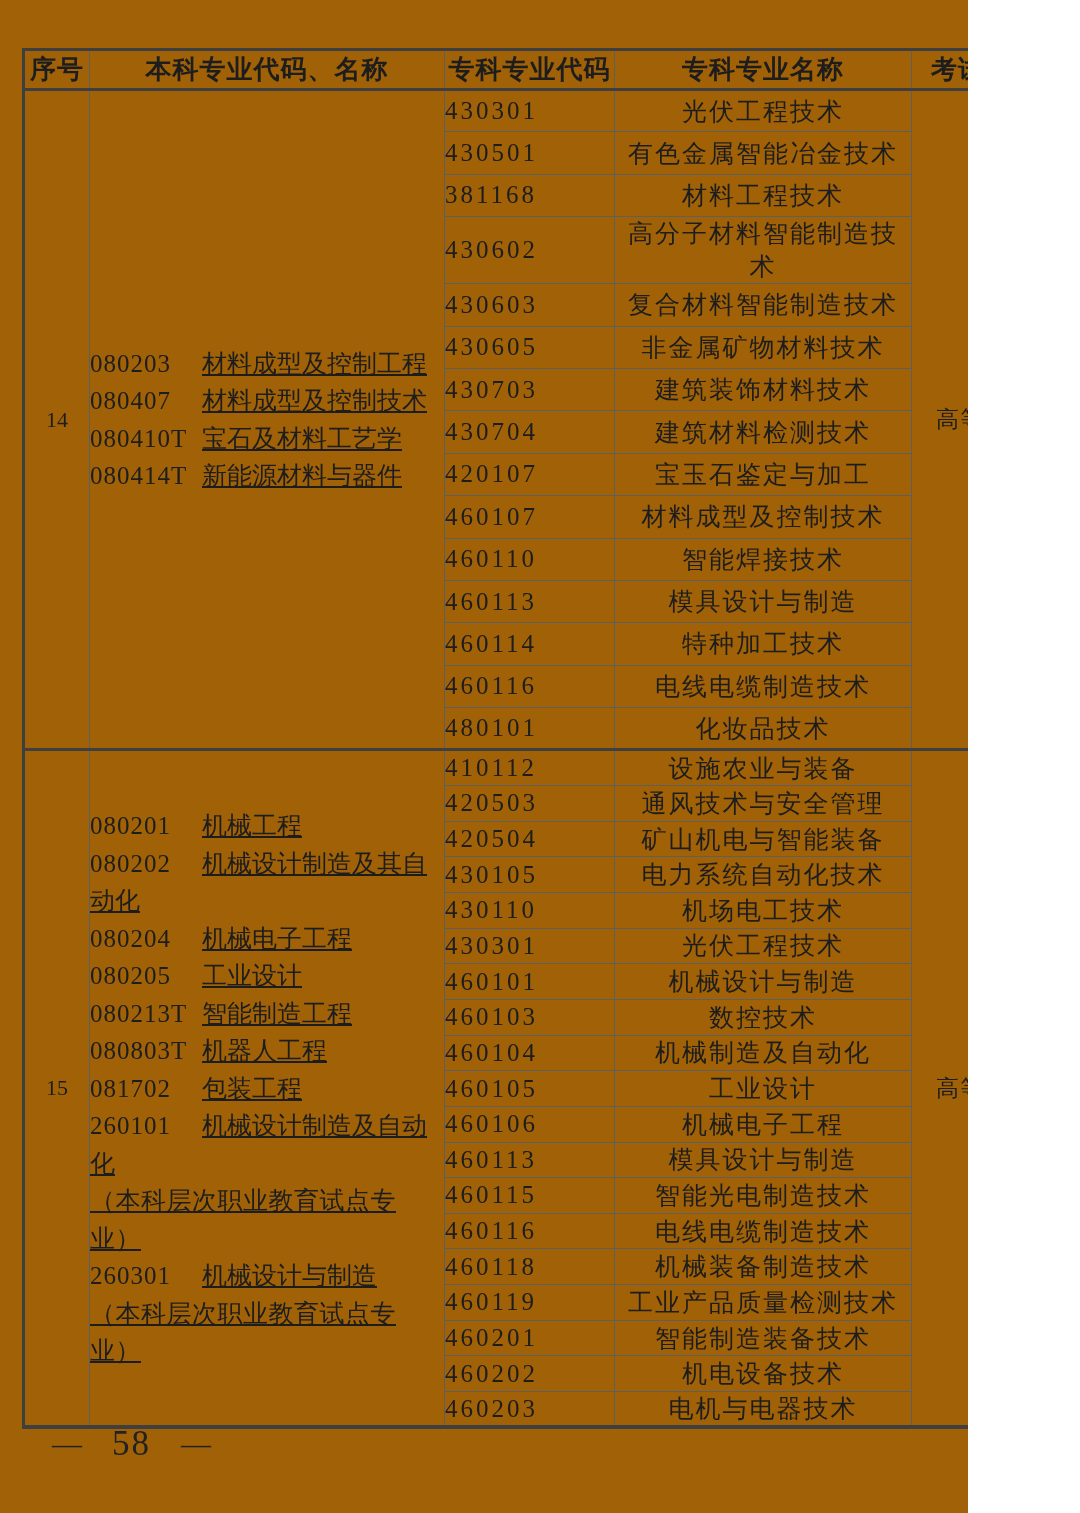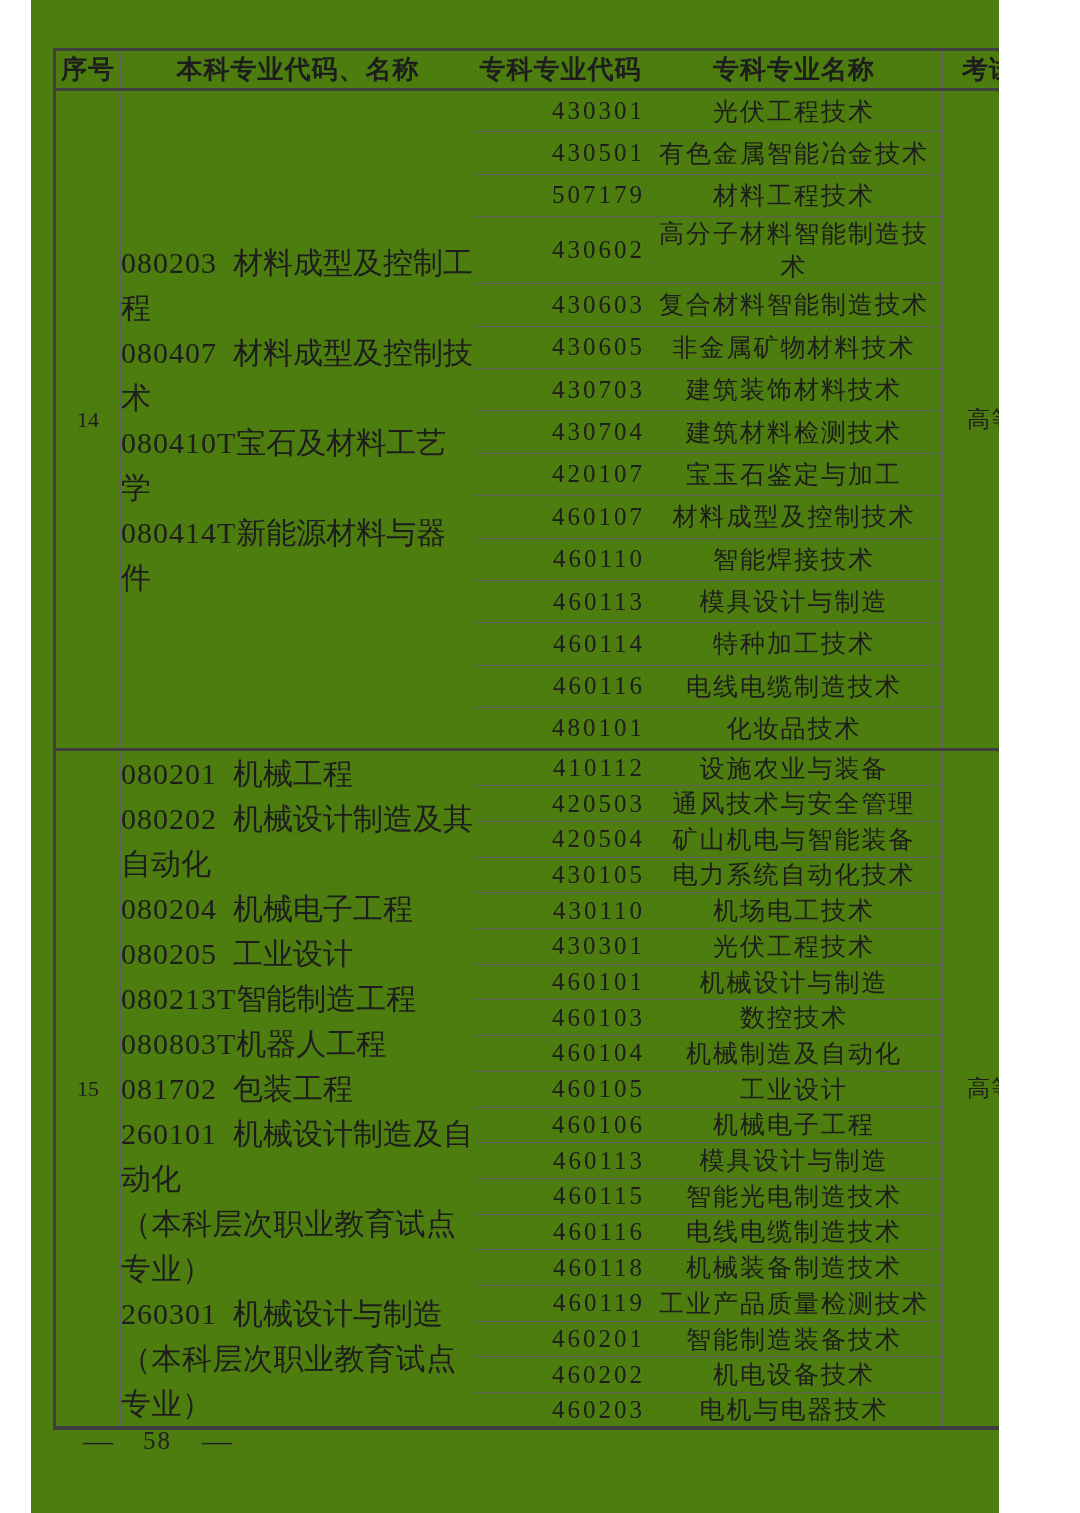--- a/index.html
+++ b/index.html
@@ -1,23 +1,22 @@
 <!DOCTYPE html>
 <html><head>
 <meta charset="utf-8">
 <style>
   html,body{margin:0;padding:0;background:#ffffff;}
   .page{
     position:relative;
     width:968px;height:1513px;
-    background:#4d7c0f;
+    background:#a16207;
     font-family:"Liberation Serif","DejaVu Serif",serif;
     color:#1d1d1d;
     overflow:hidden;
-    margin-left:31px;
   }
   table.major-table{
     position:absolute;left:22px;top:48px;
     width:1036px;
     border-collapse:collapse;
     table-layout:fixed;
     border:3px solid #3f3f3f;
     border-bottom-width:4px;
   }
   .major-table th,.major-table td{
@@ -36,32 +35,33 @@
   }
   tr.sec0{height:42.4px;}
   tr.sec1{height:35.65px;}
   tr.sec-start td{border-top:3px solid #3f3f3f;}
   .seq-cell{
     text-align:center;vertical-align:middle;
     font-size:22px;
   }
   .undergrad-cell{
     vertical-align:middle;
-    font-size:30px;
+    font-size:25px;
     padding:6px 4px 6px 8px;
     line-height:1.5;
+    text-decoration:underline;
   }
   .major-code{
     display:inline-block;
     min-width:112px;
     letter-spacing:1px;
   }
   .major-note{letter-spacing:0.5px;}
   .code-cell{
-    text-align:right;vertical-align:middle;
+    text-align:left;vertical-align:middle;
     font-size:25px;
     letter-spacing:3px;
   }
   .name-cell{
     text-align:center;vertical-align:middle;
     font-size:25px;
     padding-left:9px;
     letter-spacing:2px;
   }
   .subject-cell{
@@ -69,21 +69,21 @@
     font-size:23px;
     letter-spacing:1.5px;
   }
   .footer{
     position:absolute;
     left:52px;top:1424px;
     display:flex;align-items:center;gap:30px;
     font-size:30px;color:#222222;
   }
   .footer .dash{letter-spacing:0;}
-  .footer .num{font-size:25px;letter-spacing:2px;}
+  .footer .num{font-size:35px;letter-spacing:2px;}
 </style>
 </head>
 <body>
 
 <div class="page">
 
   <table class="major-table">
     <colgroup>
       <col style="width:66px">
       <col style="width:355px">
@@ -111,21 +111,21 @@
           </td>
           <td class="code-cell">430301</td>
           <td class="name-cell">光伏工程技术</td>
           <td class="subject-cell" rowspan="15">高等数学</td>
         </tr>
         <tr class="sec0">
           <td class="code-cell">430501</td>
           <td class="name-cell">有色金属智能冶金技术</td>
         </tr>
         <tr class="sec0">
-          <td class="code-cell">507179</td>
+          <td class="code-cell">381168</td>
           <td class="name-cell">材料工程技术</td>
         </tr>
         <tr class="sec0">
           <td class="code-cell">430602</td>
           <td class="name-cell">高分子材料智能制造技术</td>
         </tr>
         <tr class="sec0">
           <td class="code-cell">430603</td>
           <td class="name-cell">复合材料智能制造技术</td>
         </tr>

